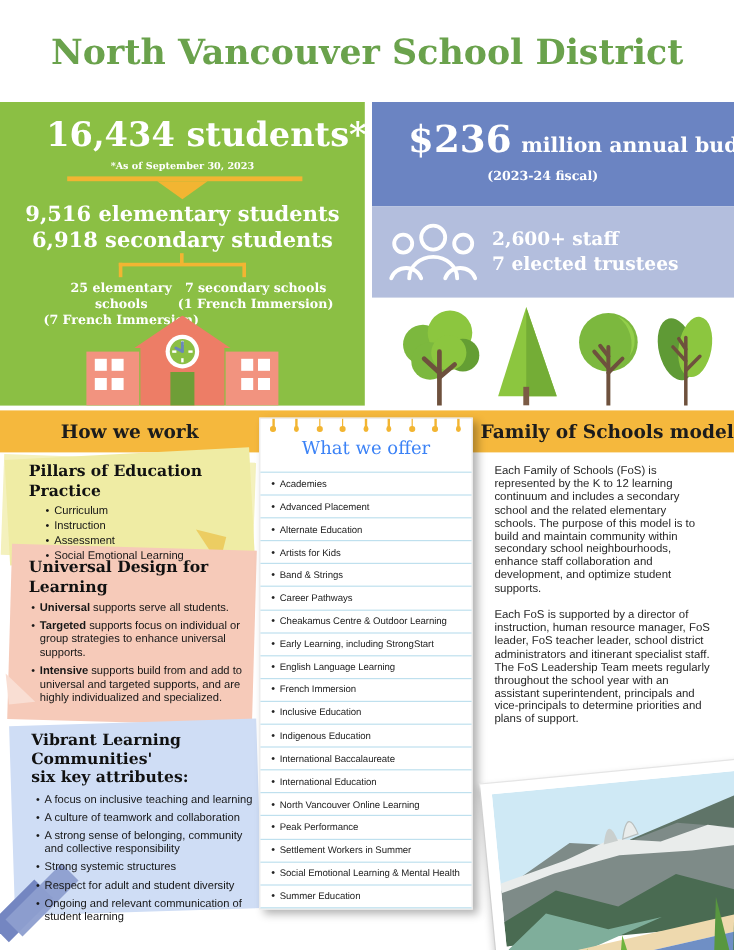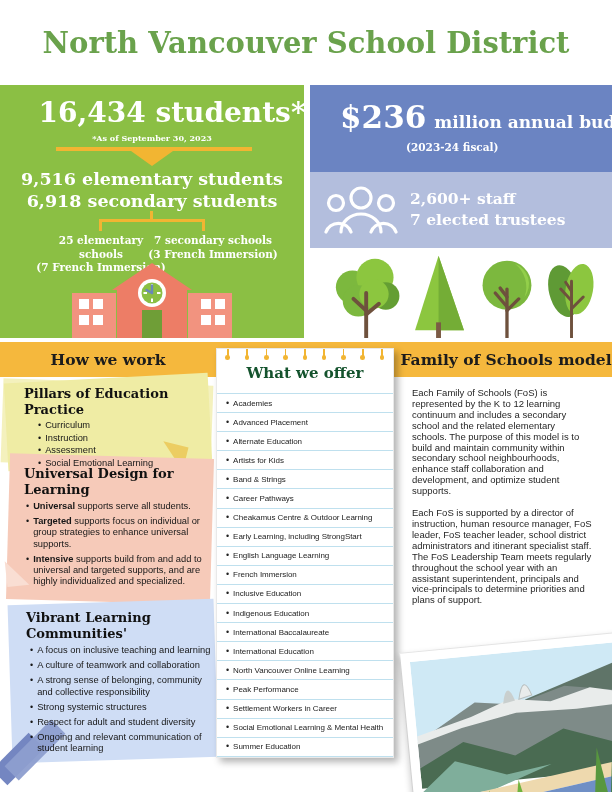--- a/index.html
+++ b/index.html
@@ -46,21 +46,21 @@
   #hdr-how{left:0;width:216px;}
   #hdr-fos{left:400px;width:212px;}
 
   
   .notepad{position:absolute;left:216px;top:348px;width:178px;height:410px;background:#fff;
            box-shadow:4px 4px 7px rgba(0,0,0,.30);border:1px solid #e9e9e9;box-sizing:border-box;}
   .pins{position:absolute;top:0;left:10px;right:10px;height:12px;display:flex;justify-content:space-between;}
   .pin{position:relative;width:1.6px;height:7px;background:var(--accent-yellow,#f2b532);}
   .pin::after{content:"";position:absolute;left:-1.6px;top:6px;width:4.6px;height:4.6px;border-radius:50%;background:var(--accent-yellow,#f2b532);}
   .notepad-title{position:absolute;top:15px;left:0;width:100%;text-align:center;
-                 font-family:"DejaVu Serif",serif;font-size:15px;font-weight:700;color:#14532d;}
+                 font-family:"DejaVu Serif",serif;font-size:15px;font-weight:400;color:#3b82f6;}
   .offer-list{position:absolute;top:44px;left:0;width:100%;margin:0;padding:0;list-style:none;border-top:1px solid var(--rule-blue,#bfe0ee);}
   .offer{display:flex;align-items:center;gap:4px;height:18.1px;border-bottom:1px solid var(--rule-blue,#bfe0ee);
          padding-left:9px;font-size:8px;color:#232323;white-space:nowrap;overflow:hidden;letter-spacing:-0.05px;}
   .ob{font-size:9px;line-height:1;color:#232323;}
 
   
   .sticky-bg{position:absolute;}
   #bgA2{left:2px;top:382px;width:210px;height:84px;background:#f4f1bd;transform:rotate(2deg);}
   #bgA{left:6px;top:378px;width:204px;height:88px;background:var(--note-yellow,#efeca4);transform:rotate(-3deg);}
   #foldA{left:160px;top:444px;width:0;height:0;border-left:26px solid transparent;
@@ -112,21 +112,21 @@
     <div class="ystem"></div>
     <div class="ybar2"></div>
     <div class="ydropL"></div>
     <div class="ydropR"></div>
     <div class="school-col left">
       <div>25 elementary schools</div>
       <div>(7 French Immersion)</div>
     </div>
     <div class="school-col right">
       <div>7 secondary schools</div>
-      <div>(3 French Immersion)</div>
+      <div>(1 French Immersion)</div>
     </div>
     <svg class="school-art" viewBox="0 0 180 75">
       <rect x="10" y="30" width="44" height="45" fill="#f2937f"></rect>
       <rect x="126" y="30" width="44" height="45" fill="#f2937f"></rect>
       <g fill="#ffffff">
         <rect x="17" y="36" width="10" height="10"></rect>
           <rect x="31" y="36" width="10" height="10"></rect>
         <rect x="17" y="52" width="10" height="10"></rect>
           <rect x="31" y="52" width="10" height="10"></rect>
         <rect x="139" y="36" width="10" height="10"></rect>
@@ -271,20 +271,21 @@
         <div class="nb">
           <span class="b">•</span>
           <span><b>Intensive</b><span> supports build from and add to universal and targeted supports, and are highly individualized and specialized.</span></span>
         </div>
       </div>
   </div>
 
   <div class="note-text" id="txtC">
     <div class="note-title">
       <div>Vibrant Learning Communities'</div>
+      <div>six key attributes:</div>
     </div>
     <div>
 
         <div class="nb">
           <span class="b">•</span>
           <span>A focus on inclusive teaching and learning</span>
         </div>
 
         <div class="nb">
           <span class="b">•</span>
@@ -403,21 +404,21 @@
           <span>North Vancouver Online Learning</span>
         </li>
 
         <li class="offer">
           <span class="ob">•</span>
           <span>Peak Performance</span>
         </li>
 
         <li class="offer">
           <span class="ob">•</span>
-          <span>Settlement Workers in Career</span>
+          <span>Settlement Workers in Summer</span>
         </li>
 
         <li class="offer">
           <span class="ob">•</span>
           <span>Social Emotional Learning &amp; Mental Health</span>
         </li>
 
         <li class="offer">
           <span class="ob">•</span>
           <span>Summer Education</span>

